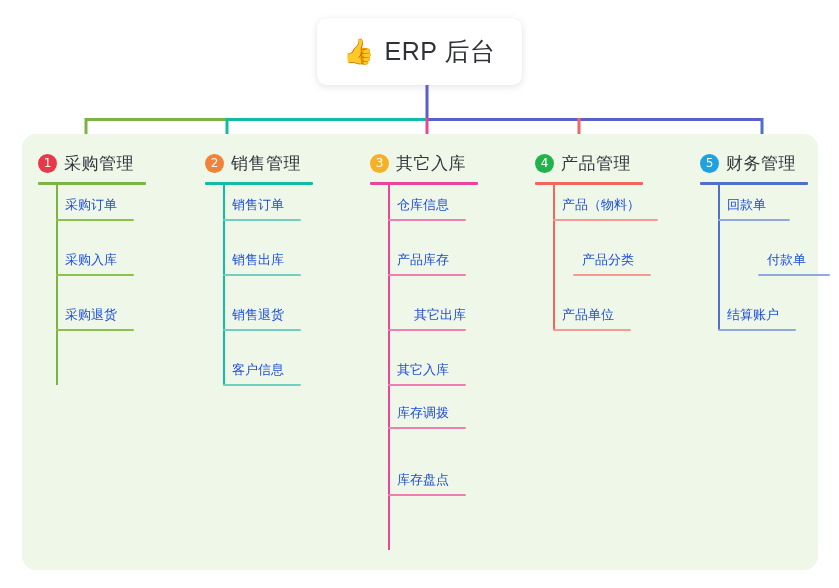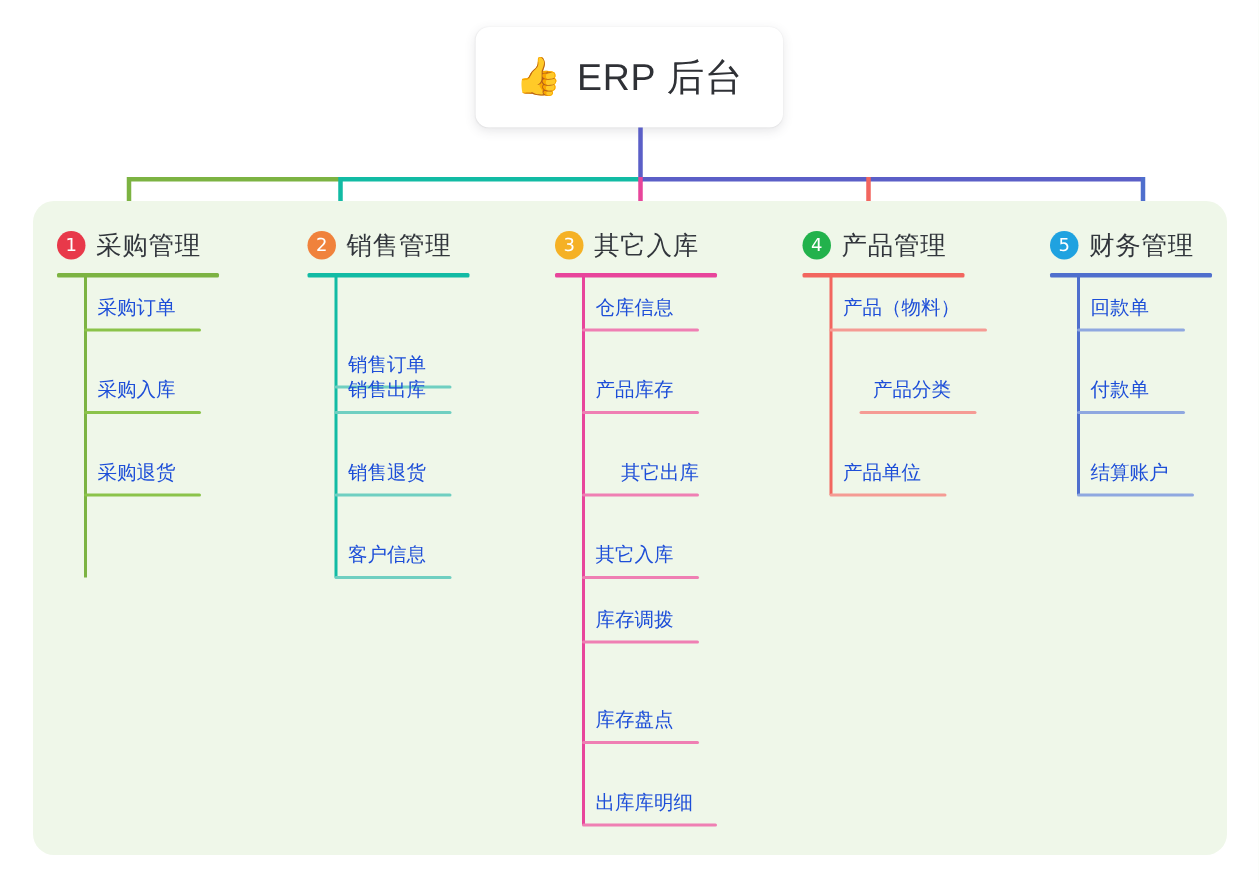--- a/index.html
+++ b/index.html
@@ -160,21 +160,21 @@
         <div class="leaf-rule" style="width: 78px; background: rgb(139, 195, 74);"></div>
       </div>
     </div>
     <div class="column" style="left: 183px;">
       <div class="col-header" style="margin-top: 16px;">
         <span class="badge" style="background: rgb(240, 130, 60);">2</span>
         <span class="col-title">销售管理</span>
       </div>
       <div class="col-underline" style="width: 108px; background: rgb(18, 187, 164);"></div>
       <div class="col-stem" style="left: 18px; background: rgb(18, 187, 164); height: 203px;"></div>
-      <div class="leaf" style="top: 62px; margin-top: 38px;">
+      <div class="leaf" style="top: 62px;">
         <div class="leaf-text">销售订单</div>
         <div class="leaf-rule" style="width: 78px; background: rgb(111, 207, 193);"></div>
       </div>
       <div class="leaf" style="top: 117px;">
         <div class="leaf-text">销售出库</div>
         <div class="leaf-rule" style="width: 78px; background: rgb(111, 207, 193);"></div>
       </div>
       <div class="leaf" style="top: 172px;">
         <div class="leaf-text">销售退货</div>
         <div class="leaf-rule" style="width: 78px; background: rgb(111, 207, 193);"></div>
@@ -207,24 +207,20 @@
         <div class="leaf-text">其它入库</div>
         <div class="leaf-rule" style="width: 78px; background: rgb(239, 127, 179);"></div>
       </div>
       <div class="leaf" style="top: 270px;">
         <div class="leaf-text">库存调拨</div>
         <div class="leaf-rule" style="width: 78px; background: rgb(239, 127, 179);"></div>
       </div>
       <div class="leaf" style="top: 337px;">
         <div class="leaf-text">库存盘点</div>
         <div class="leaf-rule" style="width: 78px; background: rgb(239, 127, 179);"></div>
-      </div>
-      <div class="leaf" style="top: 392px;">
-        <div class="leaf-text">出库库明细</div>
-        <div class="leaf-rule" style="width: 90px; background: rgb(239, 127, 179);"></div>
       </div>
     </div>
     <div class="column" style="left: 513px;">
       <div class="col-header" style="margin-top: 16px;">
         <span class="badge" style="background: rgb(34, 178, 76);">4</span>
         <span class="col-title">产品管理</span>
       </div>
       <div class="col-underline" style="width: 108px; background: rgb(242, 102, 95);"></div>
       <div class="col-stem" style="left: 18px; background: rgb(242, 102, 95); height: 148px;"></div>
       <div class="leaf" style="top: 62px;">
@@ -244,21 +240,21 @@
       <div class="col-header" style="margin-top: 16px;">
         <span class="badge" style="background: rgb(31, 162, 224);">5</span>
         <span class="col-title">财务管理</span>
       </div>
       <div class="col-underline" style="width: 108px; background: rgb(79, 111, 205);"></div>
       <div class="col-stem" style="left: 18px; background: rgb(79, 111, 205); height: 148px;"></div>
       <div class="leaf" style="top: 62px;">
         <div class="leaf-text">回款单</div>
         <div class="leaf-rule" style="width: 72px; background: rgb(143, 168, 224);"></div>
       </div>
-      <div class="leaf" style="top: 117px;">
+      <div class="leaf" style="top: 117px; margin-left: 40px;">
         <div class="leaf-text">付款单</div>
         <div class="leaf-rule" style="width: 72px; background: rgb(143, 168, 224);"></div>
       </div>
       <div class="leaf" style="top: 172px;">
         <div class="leaf-text">结算账户</div>
         <div class="leaf-rule" style="width: 78px; background: rgb(143, 168, 224);"></div>
       </div>
     </div>
   </div>
 

